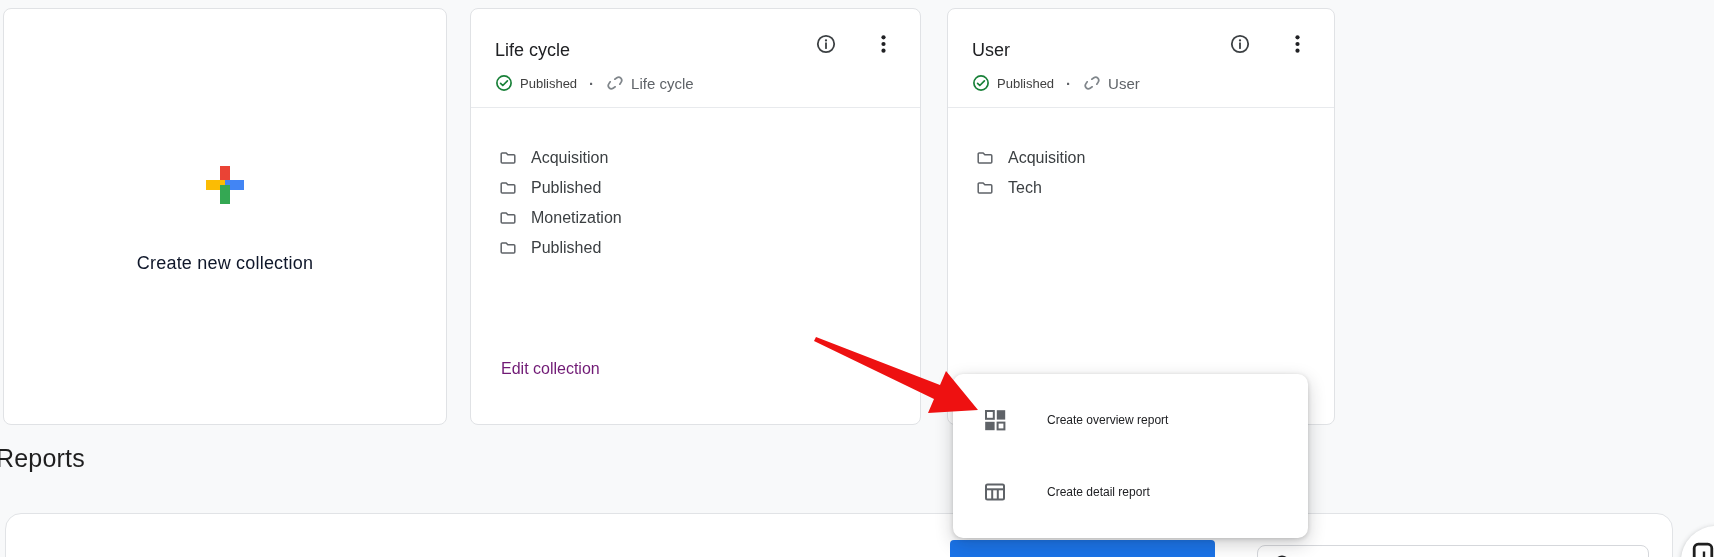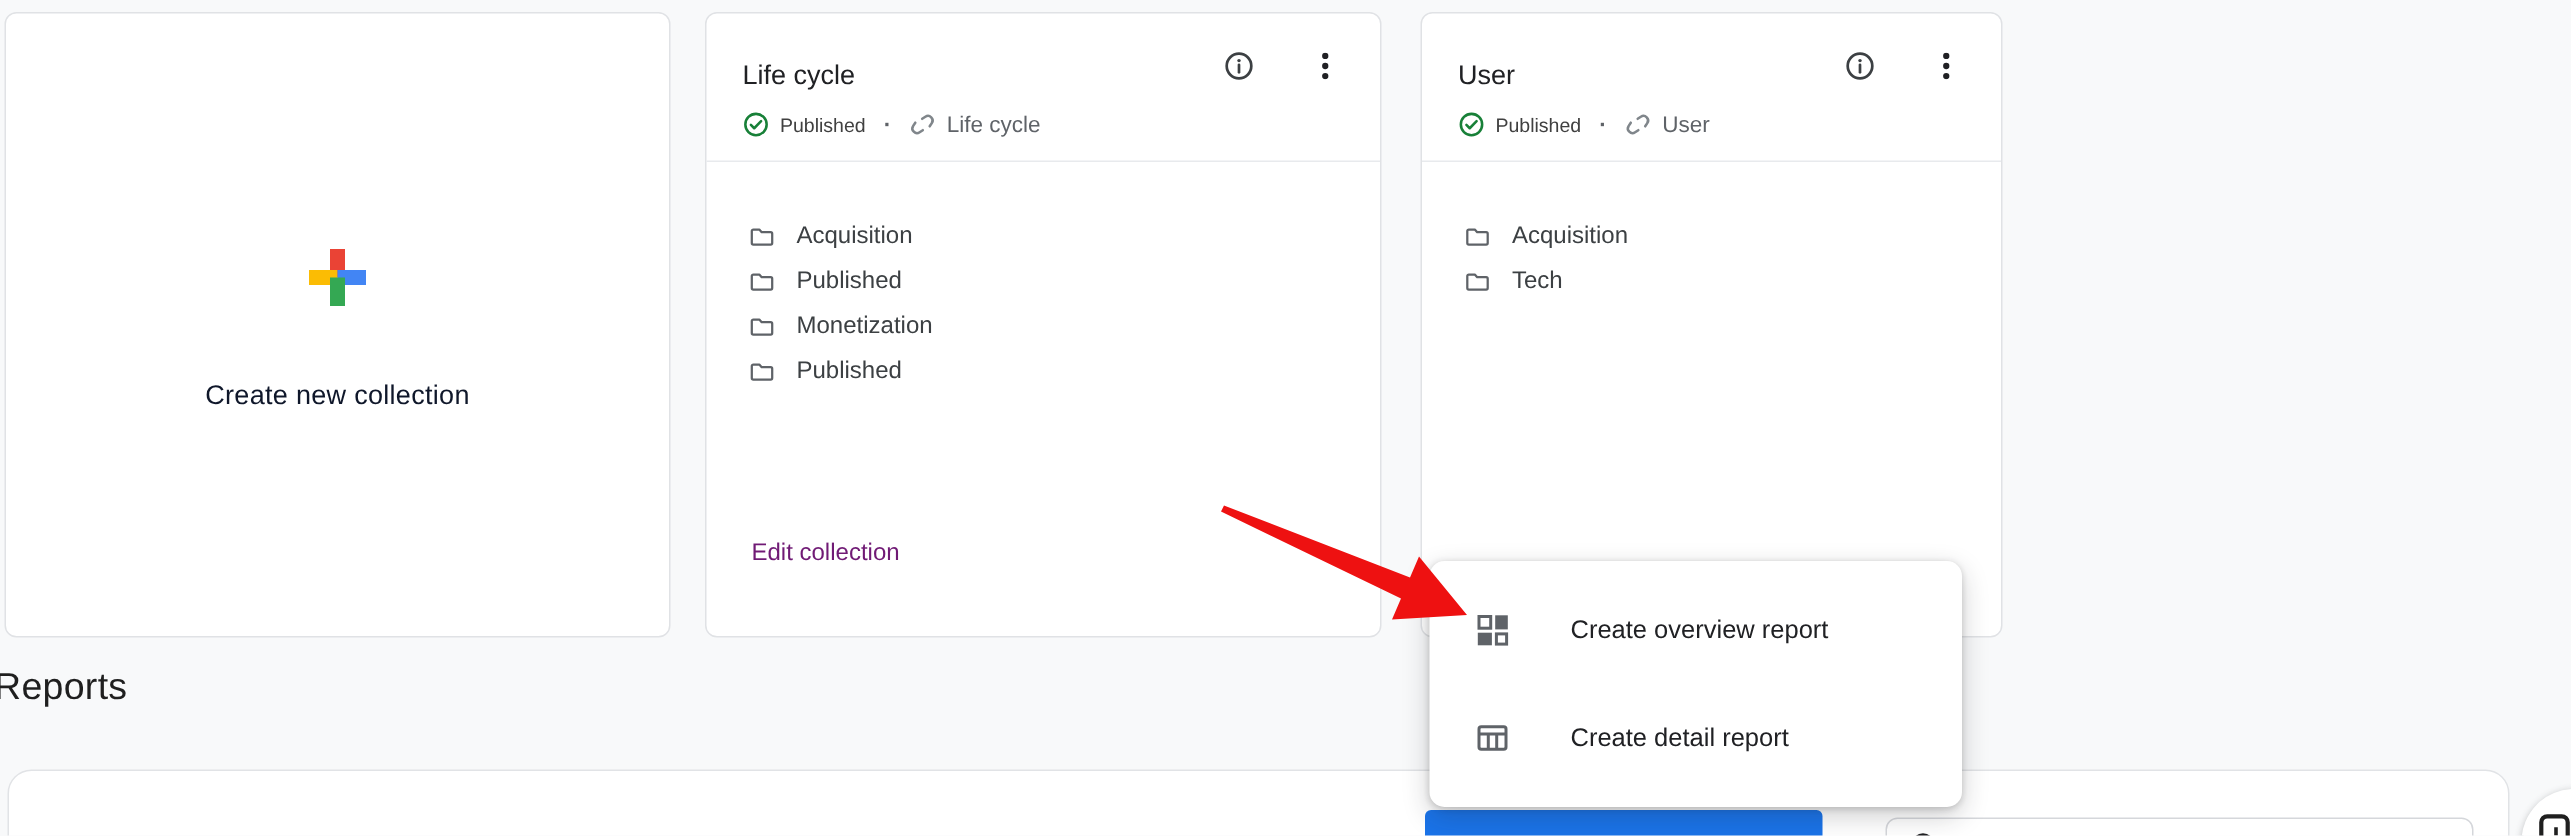--- a/index.html
+++ b/index.html
@@ -76,21 +76,21 @@
 
   
   .menu{
     position:absolute;left:953px;top:374px;width:355px;height:164px;
     background:#fff;border-radius:10px;padding:10px 0;box-sizing:border-box;
     box-shadow:0 6px 18px rgba(32,33,36,.22),0 1px 4px rgba(32,33,36,.18);
     z-index:5;
   }
   .menu-item{display:flex;align-items:center;height:72px;padding-left:30px;cursor:pointer;}
   .menu-item .mi-icon{width:24px;height:24px;margin-right:40px;display:flex;}
-  .menu-item-label{font-size:17px;color:#202124;}
+  .menu-item-label{font-size:12px;color:#202124;}
 
   
   .feedback-bubble{
     position:absolute;left:1681px;top:526px;width:70px;height:70px;border-radius:50%;
     background:#fff;box-shadow:0 1px 5px rgba(60,64,67,.3);cursor:pointer;z-index:6;
   }
   .feedback-bubble svg{position:absolute;left:11px;top:16px;}
 
   
   .arrow-overlay{position:absolute;left:0;top:0;z-index:10;pointer-events:none;}

